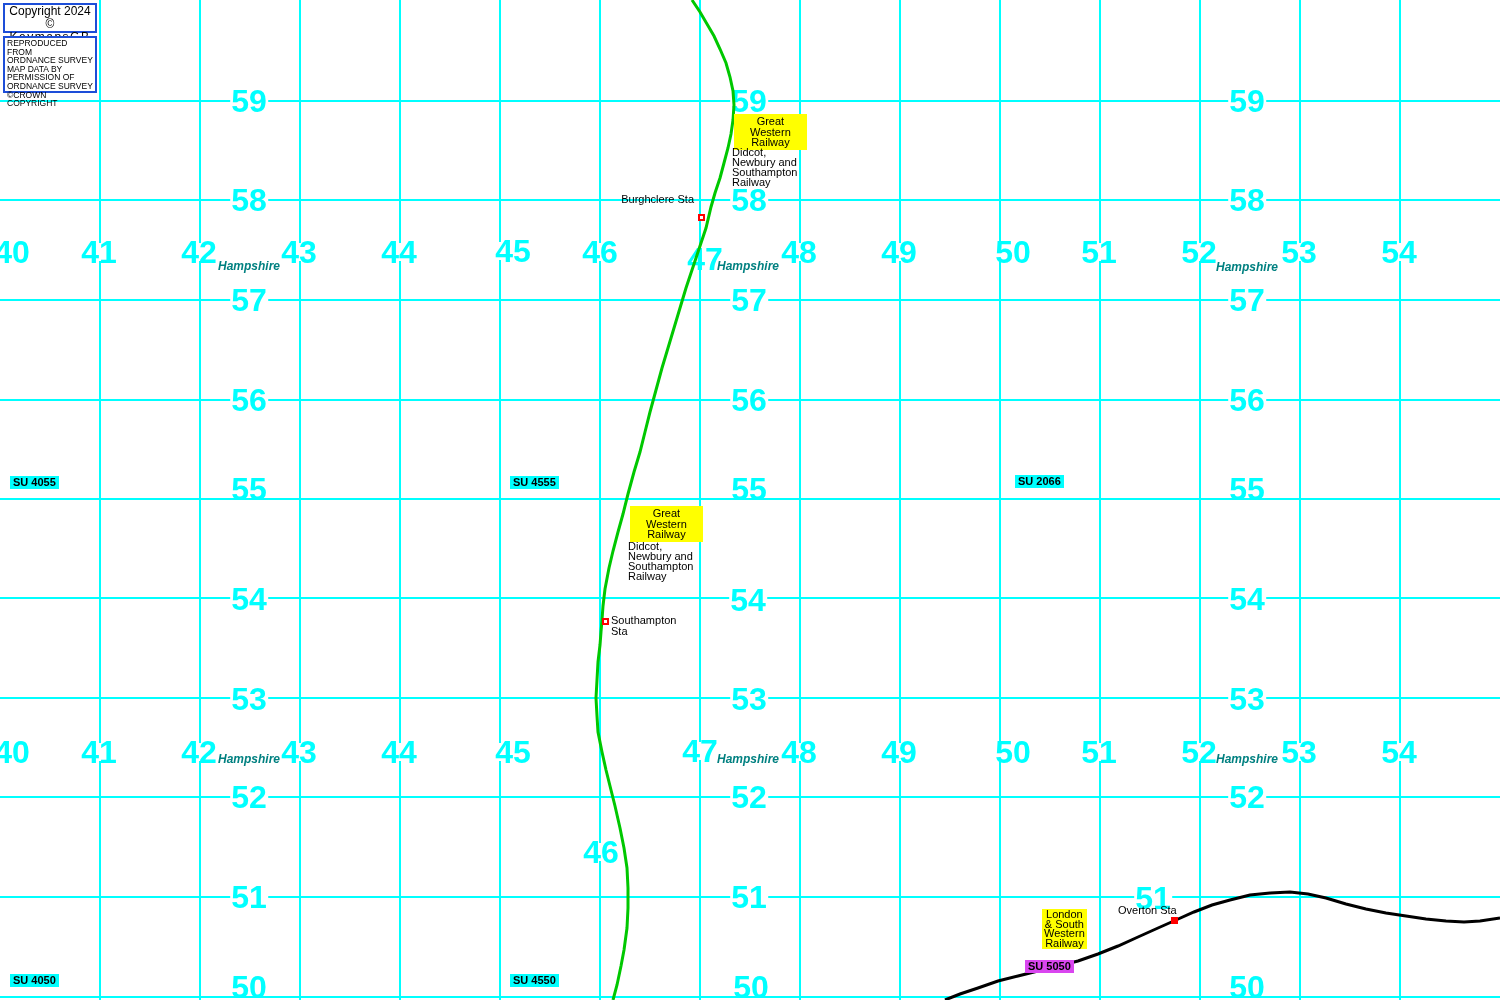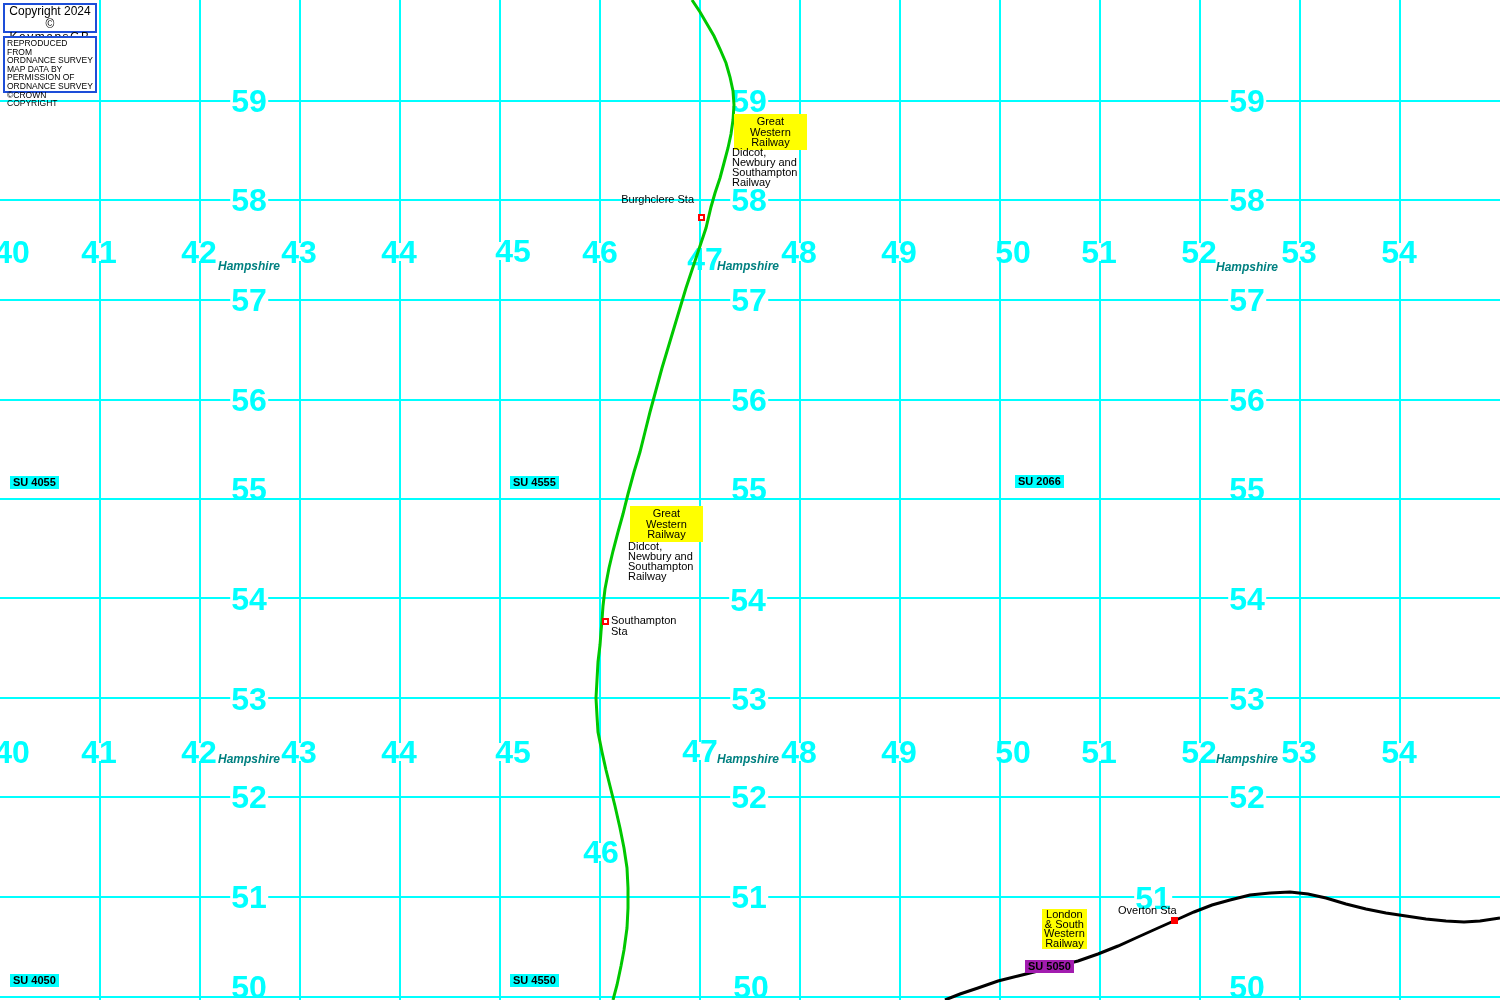--- a/index.html
+++ b/index.html
@@ -140,21 +140,21 @@
     <div class="county" style="left: 717px; top: 259px; color: rgb(0, 128, 128);">Hampshire</div>
     <div class="county" style="left: 1216px; top: 260px; color: rgb(0, 128, 128);">Hampshire</div>
     <div class="county" style="left: 218px; top: 752px; color: rgb(0, 128, 128);">Hampshire</div>
     <div class="county" style="left: 717px; top: 752px; color: rgb(0, 128, 128);">Hampshire</div>
     <div class="county" style="left: 1216px; top: 752px; color: rgb(0, 128, 128);">Hampshire</div>
     <div class="suref" style="left: 10px; top: 476px; background: rgb(0, 255, 255);">SU 4055</div>
     <div class="suref" style="left: 510px; top: 476px; background: rgb(0, 255, 255);">SU 4555</div>
     <div class="suref" style="left: 1015px; top: 475px; background: rgb(0, 255, 255);">SU 2066</div>
     <div class="suref" style="left: 10px; top: 974px; background: rgb(0, 255, 255);">SU 4050</div>
     <div class="suref" style="left: 510px; top: 974px; background: rgb(0, 255, 255);">SU 4550</div>
-    <div class="suref" style="left: 1025px; top: 960px; background: #a21caf;">SU 5050</div>
+    <div class="suref" style="left: 1025px; top: 960px; background: #d946ef;">SU 5050</div>
     <div class="ylabel" style="left: 734px; top: 114px; background: rgb(255, 255, 0);">
       <div>Great</div>
       <div>Western</div>
       <div>Railway</div>
     </div>
     <div class="desc" style="left: 732px; top: 147px;">
       <div>Didcot,</div>
       <div>Newbury and</div>
       <div>Southampton</div>
       <div>Railway</div>

